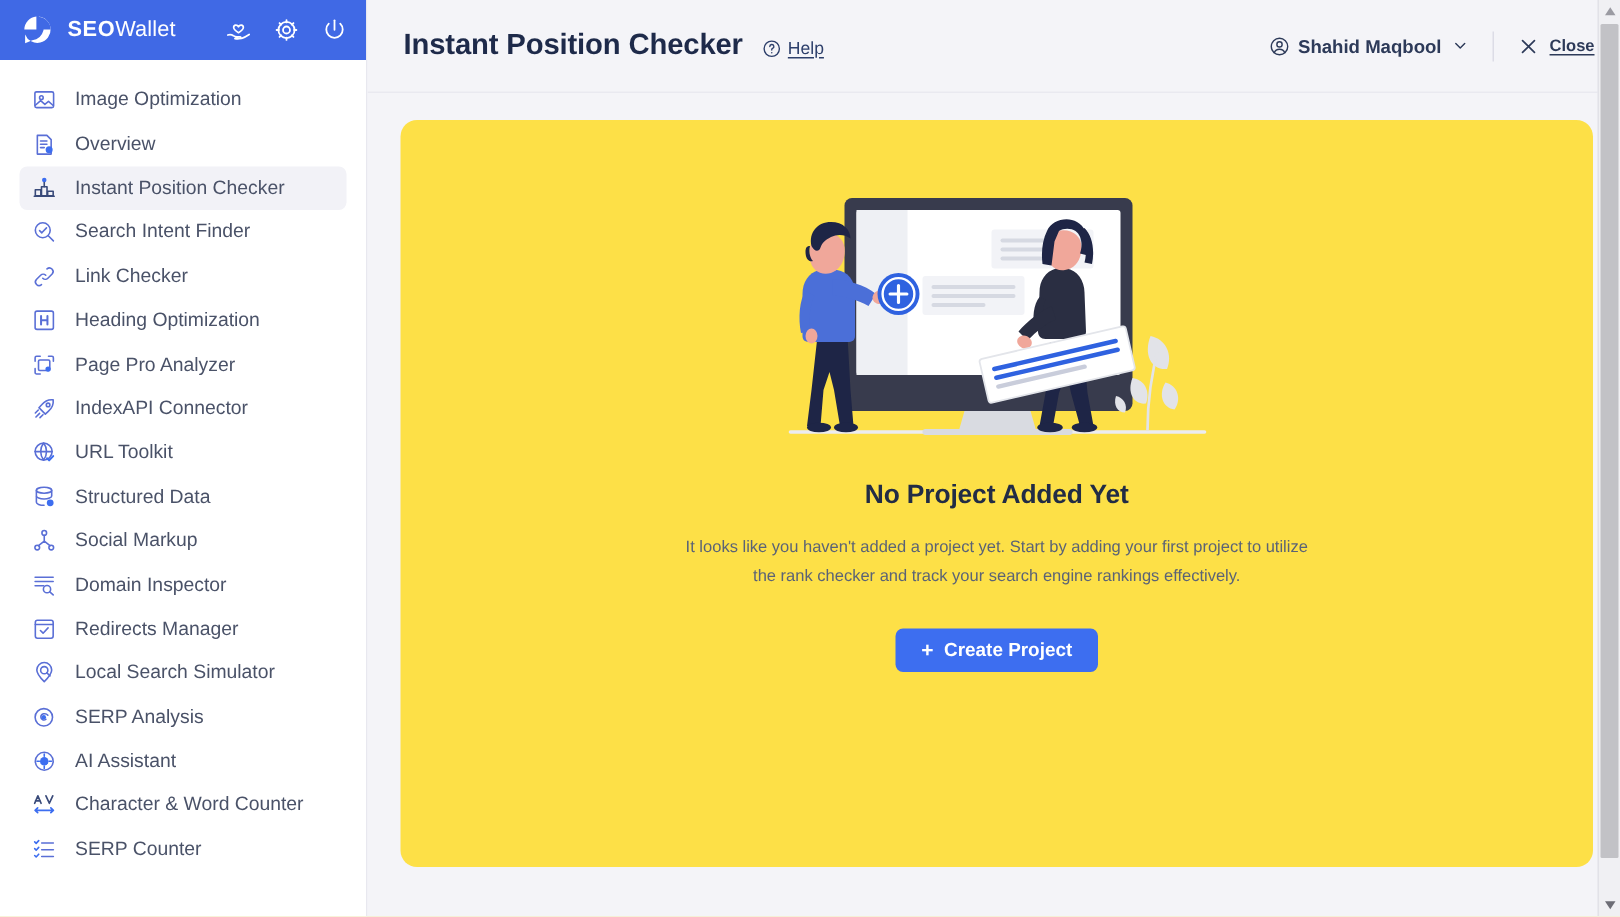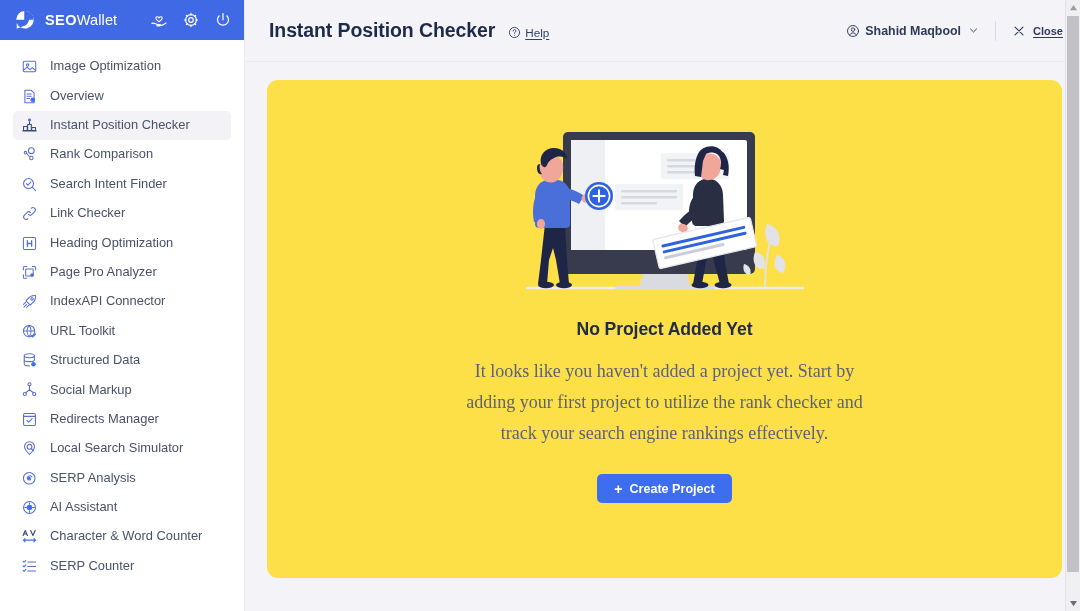--- a/index.html
+++ b/index.html
@@ -107,21 +107,21 @@
     padding-top: 44px;
   }
   .illus { width: 300px; height: 178px; display: block; }
   .empty-title {
     font-size: 17.6px; font-weight: 700; color: #222c45;
     margin-top: 17px; letter-spacing: -.1px;
   }
   .empty-desc {
     margin-top: 16px;
     width: 420px; text-align: center;
-    font-size: 18px; line-height: 1.73; color: #5b6376; font-family: Liberation Serif, serif;
+    font-size: 11px; line-height: 1.73; color: #5b6376;
   }
   .create-btn {
     margin-top: 25px;
     background: #3d6ef0; color: #fff;
     border: none; border-radius: 5px;
     height: 28.5px; padding: 0 17px;
     font-family: "Liberation Sans", sans-serif;
     font-size: 12.6px; font-weight: 700;
     display: flex; align-items: center; gap: 7px;
     cursor: pointer;
@@ -209,29 +209,20 @@
           <circle cx="12" cy="4.3" r="2.1" fill="#3d6ef0" stroke="none"></circle>
           <path d="M12 6.6v4"></path>
           <rect x="9.4" y="10.6" width="5.2" height="8.4"></rect>
           <rect x="3.6" y="13.4" width="5.2" height="5.6"></rect>
           <rect x="15.2" y="14.8" width="5.2" height="4.2"></rect>
           <path d="M2.6 19.6h18.8"></path>
         </svg>
         <span class="nav-lbl">Instant Position Checker</span>
       </div>
 
-      <div class="navitem">
-        <svg class="nav-ic" viewBox="0 0 24 24" fill="none" stroke="#5a6fd6" stroke-width="1.5" stroke-linecap="round" stroke-linejoin="round">
-          <circle cx="14.6" cy="6.6" r="4.1"></circle>
-          <circle cx="6.4" cy="9.4" r="1.8"></circle>
-          <circle cx="14.6" cy="17" r="2.4"></circle>
-          <path d="M8.1 10.6l3.9 4.6"></path>
-        </svg>
-        <span class="nav-lbl">Rank Comparison</span>
-      </div>
 
       <div class="navitem">
         <svg class="nav-ic" viewBox="0 0 24 24" fill="none" stroke="#5a6fd6" stroke-width="1.5" stroke-linecap="round" stroke-linejoin="round">
           <circle cx="10.6" cy="10.6" r="7"></circle>
           <path d="M7.6 10.9l2.1 2.1 4.4-4.6"></path>
           <path d="M15.8 15.8 20.6 20.6"></path>
         </svg>
         <span class="nav-lbl">Search Intent Finder</span>
       </div>
 
@@ -291,20 +282,28 @@
       <div class="navitem">
         <svg class="nav-ic" viewBox="0 0 24 24" fill="none" stroke="#5a6fd6" stroke-width="1.5" stroke-linecap="round" stroke-linejoin="round">
           <circle cx="12" cy="4.6" r="2.2"></circle>
           <circle cx="5.4" cy="18.4" r="2.2"></circle>
           <circle cx="18.6" cy="18.4" r="2.2"></circle>
           <path d="M12 6.8v5.6M12 12.4 6.6 16.6M12 12.4l5.4 4.2"></path>
         </svg>
         <span class="nav-lbl">Social Markup</span>
       </div>
 
+      <div class="navitem">
+        <svg class="nav-ic" viewBox="0 0 24 24" fill="none" stroke="#5a6fd6" stroke-width="1.5" stroke-linecap="round" stroke-linejoin="round">
+          <path d="M3.4 5.4h17M3.4 9.4h17M3.4 13.4h8"></path>
+          <circle cx="14.6" cy="16.6" r="3.4"></circle>
+          <path d="M17.2 19.2 20.4 22"></path>
+        </svg>
+        <span class="nav-lbl">Domain Inspector</span>
+      </div>
 
       <div class="navitem">
         <svg class="nav-ic" viewBox="0 0 24 24" fill="none" stroke="#5a6fd6" stroke-width="1.5" stroke-linecap="round" stroke-linejoin="round">
           <rect x="3.6" y="3.6" width="16.8" height="16.8" rx="2"></rect>
           <path d="M3.6 7.6h16.8"></path>
           <path d="M8.4 13.2l2.5 2.5 4.7-5"></path>
         </svg>
         <span class="nav-lbl">Redirects Manager</span>
       </div>
 

